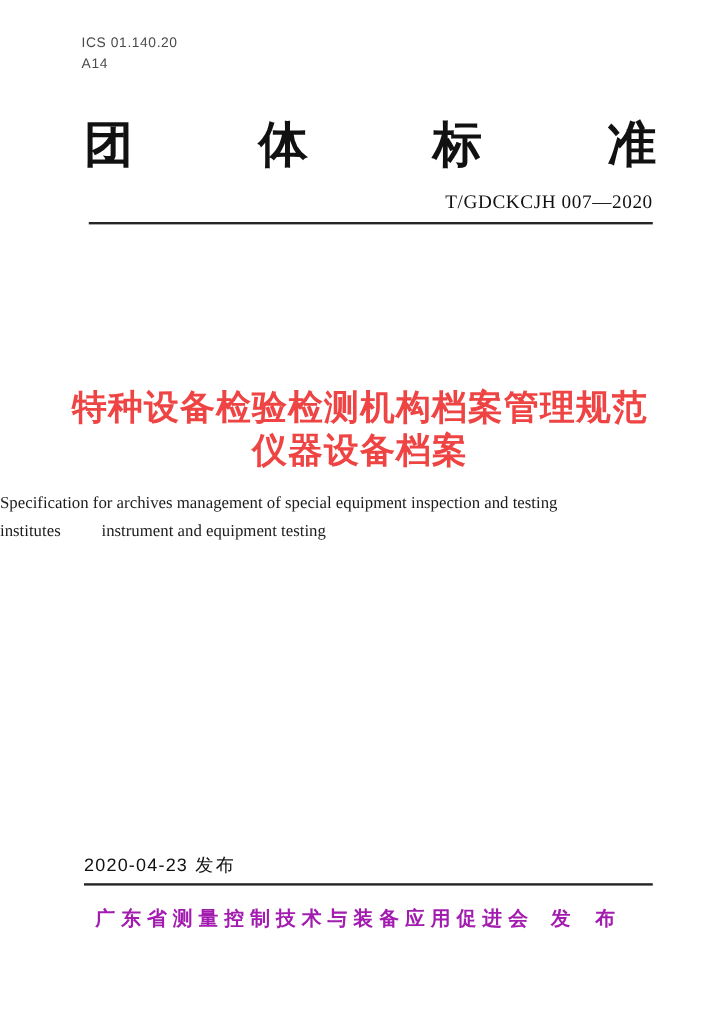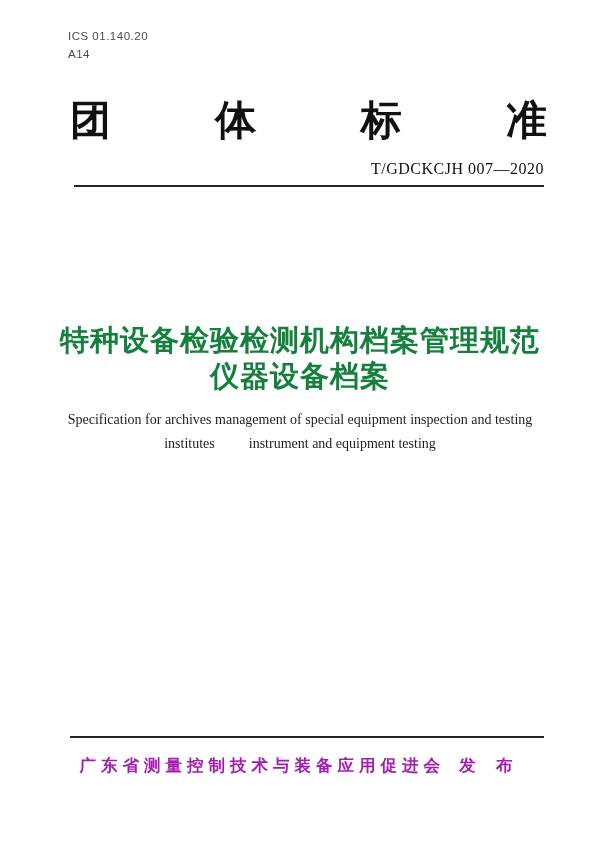--- a/index.html
+++ b/index.html
@@ -40,27 +40,27 @@
 
   .rule { position: absolute; background: #262626; }
   .rule-top { left: 74px; right: 56px; top: 185px; height: 2px; }
   .rule-bottom { left: 70px; right: 56px; top: 736px; height: 2px; }
 
   
   .title-cn {
     position: absolute; left: 0; right: 0; top: 322px;
     text-align: center;
     font-size: 29px; font-weight: bold; line-height: 36px;
-    letter-spacing: 1px; color: #15803d;
+    letter-spacing: 1px; color: #ef4444;
   }
 
   
   .title-en {
     position: absolute; left: 0; right: 0; top: 408px;
-    text-align: center;
+    text-align: left;
     font-family: "Liberation Serif", serif;
     font-size: 14px; line-height: 24px; color: #1c1c1c;
   }
   .title-en .gap { display: inline-block; width: 34px; }
 
   
   .dates-row {
     position: absolute; left: 70px; right: 56px; top: 712px;
     display: flex; justify-content: space-between; align-items: baseline;
     font-size: 15px; font-weight: 500; letter-spacing: 1px; color: #111;
@@ -102,20 +102,24 @@
     <div>特种设备检验检测机构档案管理规范</div>
     <div>仪器设备档案</div>
   </div>
 
   <div class="title-en">
     <div>Specification for archives management of special equipment inspection and testing</div>
     <div><span>institutes</span><span class="gap"></span><span>instrument and equipment testing</span></div>
   </div>
 
   <div class="dates-row">
+    <span class="date-group">
+      <span>2020-04-23</span>
+      <span class="date-label">发布</span>
+    </span>
   </div>
 
   <div class="rule rule-bottom"></div>
 
   <div class="publisher-row">
     <span class="publisher-name">广东省测量控制技术与装备应用促进会</span>
     <span class="publish-action">发 布</span>
   </div>
 
 </div>

